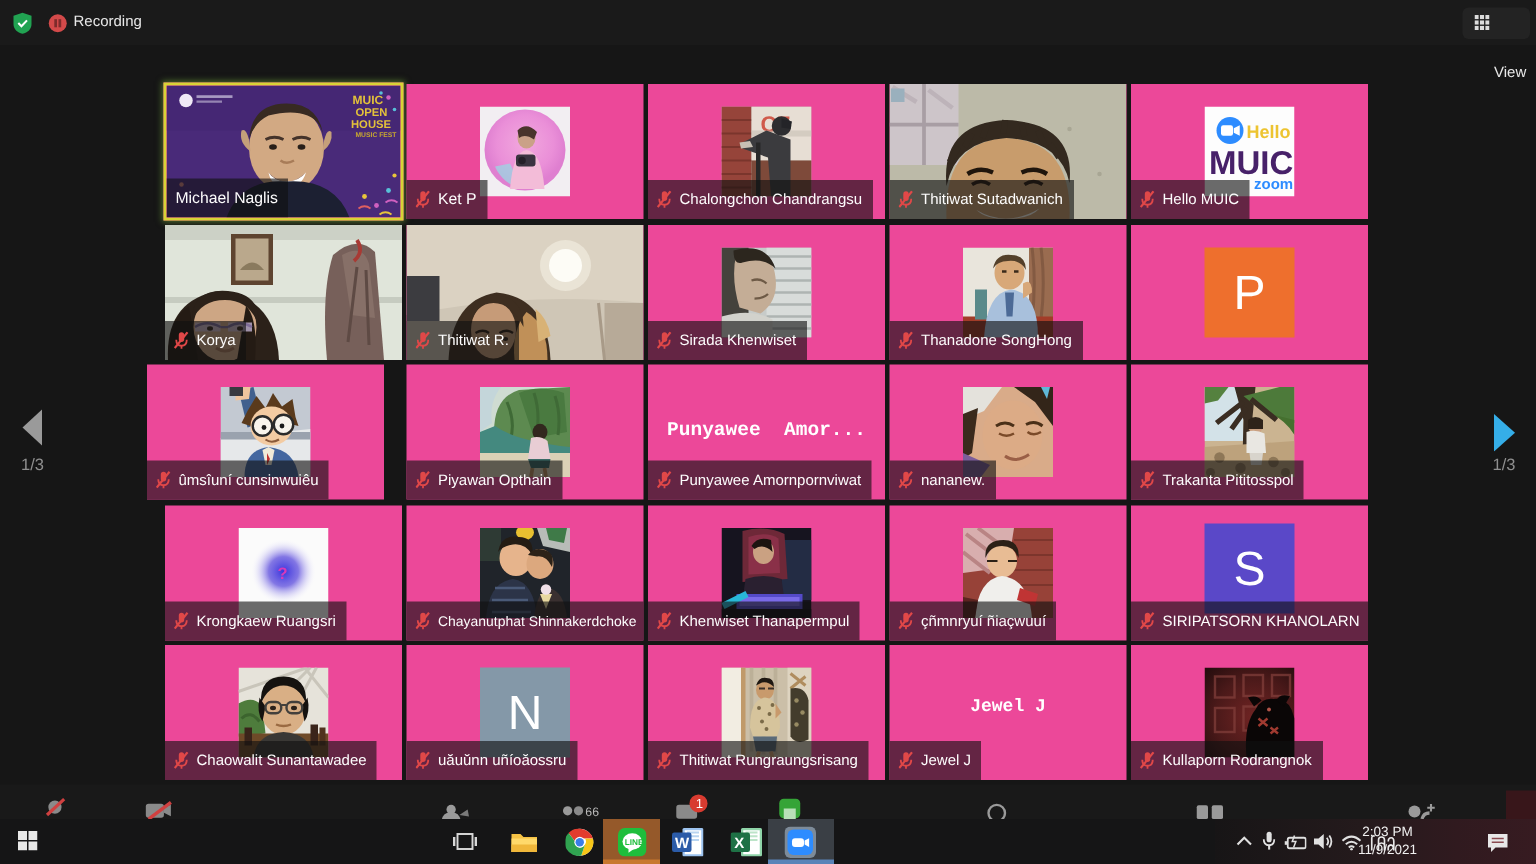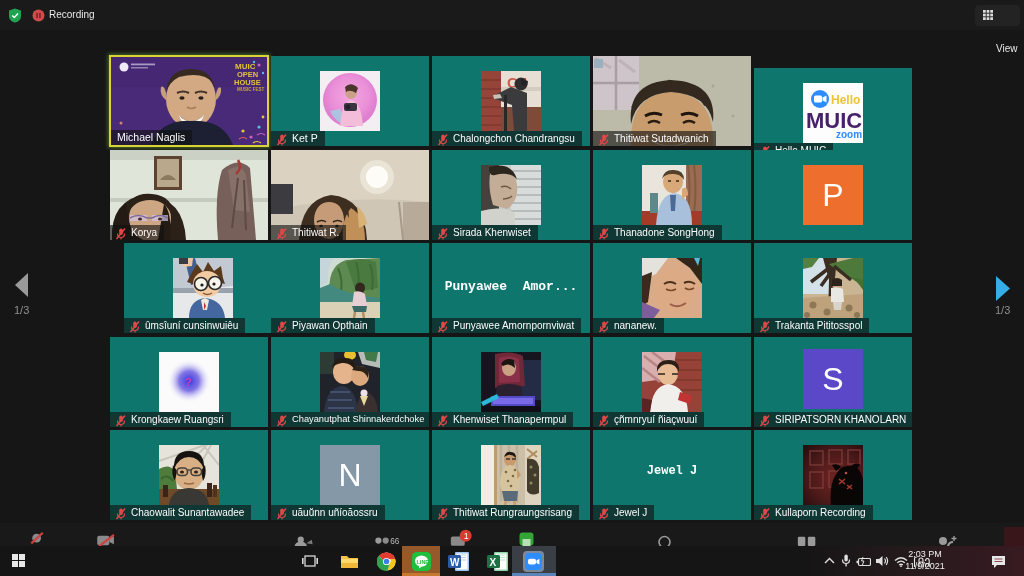--- a/index.html
+++ b/index.html
@@ -2,24 +2,24 @@
 <html><head>
 <meta charset="utf-8">
 <style>
   html,body{margin:0;padding:0;}
   body{width:1024px;height:576px;background:#161616;overflow:hidden;position:relative;
        font-family:"Liberation Sans", sans-serif;-webkit-font-smoothing:antialiased;}
   *{-webkit-font-smoothing:antialiased;}
   .label .txt,.ctext,.initial{color:rgba(255,255,255,0.99);}
   .abs{position:absolute;opacity:0.999;}
   #topbar{left:0;top:0;width:1024px;height:30px;background:#1a1a1a;}
-  .tile{position:absolute;width:158px;height:90px;background:#0f766e;overflow:hidden;}
-  .label{opacity:0.999;position:absolute;left:0;bottom:0;height:15px;background:rgba(16,16,16,0.62);
+  .tile{position:absolute;width:158px;height:90px;background:#ec4899;overflow:hidden;}
+  .label{opacity:0.999;position:absolute;left:0;bottom:0;height:26px;background:rgba(16,16,16,0.62);
          color:#fff;font-size:10px;line-height:15px;padding:0 7px 0 6px;white-space:nowrap;
-         display:flex;align-items:flex-end;}
+         display:flex;align-items:center;}
   .label .txt{margin-left:5px;}
   .ctext{opacity:0.999;position:absolute;left:0;right:0;text-align:center;color:#fff;font-weight:bold;font-family:Liberation Mono, monospace;}
   .initial{opacity:0.999;position:absolute;left:49px;top:15px;width:60px;height:60px;display:flex;
            align-items:center;justify-content:center;color:#fff;font-size:32px;font-weight:400;}
   .av{position:absolute;left:49px;top:15px;width:60px;height:60px;}
 </style>
 </head>
 <body>
 <div id="topbar" class="abs"></div>
 
@@ -200,21 +200,21 @@
           <rect x="3.2" y="0.5" width="3.6" height="6.5" rx="1.8" fill="#e04848"></rect>
           <path d="M1.5 5.5 Q1.5 9.5 5 9.5 Q8.5 9.5 8.5 5.5" stroke="#e04848" stroke-width="1.2" fill="none"></path>
           <rect x="4.4" y="9.5" width="1.2" height="2" fill="#e04848"></rect>
           <line x1="0.5" y1="11" x2="9" y2="0.5" stroke="#e04848" stroke-width="1.4"></line>
         </g>
       </svg>
     <span class="txt">Thitiwat Sutadwanich</span>
   </div>
 </div>
 
-<div class="tile" style="left:754px;top:68px;">
+<div class="tile" style="left:754px;top:56px;">
   <svg class="av" width="60" height="60" viewBox="0 0 60 60">
     <rect width="60" height="60" fill="#fdfdfd"></rect>
     <circle cx="17" cy="16" r="9" fill="#2d8cff"></circle>
     <rect x="11" y="12.5" width="8" height="7" rx="1.5" fill="#fff"></rect>
     <path d="M19.5 14.5 L23.5 12.5 V19.5 L19.5 17.5 Z" fill="#fff"></path>
     <text x="28" y="21" font-size="12" font-weight="bold" fill="#edc431" font-family="Liberation Sans">Hello</text>
     <text x="3" y="45" font-size="22" font-weight="bold" fill="#472169" font-family="Liberation Sans">MUIC</text>
     <text x="33" y="55" font-size="10" font-weight="bold" fill="#2d8cff" font-family="Liberation Sans">zoom</text>
   </svg>
   <div class="label">
@@ -357,21 +357,21 @@
         </g>
       </svg>
     <span class="txt">Thanadone SongHong</span>
   </div>
 </div>
 
 <div class="tile" style="left:754px;top:150px;">
   <div class="initial" style="background:#ee6f2d;">P</div>
 </div>
 
-<div class="tile" style="left:124px;top:243px;">
+<div class="tile" style="left:98px;top:243px;">
   <svg class="av" width="60" height="60" viewBox="0 0 60 60">
     <rect width="60" height="60" fill="#c3c9d2"></rect>
     <path d="M0 34 L60 28 L60 60 L0 60 Z" fill="#e6e8ea"></path>
     <rect x="0" y="30" width="60" height="5" fill="#9aa2ae"></rect>
 
     <path d="M12 2 L22 0 L28 24 L18 27 Z" fill="#41608e"></path>
     <path d="M10 0 L20 0 L19 8 L10 9 Z" fill="#efc49e"></path>
     <rect x="6" y="0" width="9" height="6" fill="#3a3a40"></rect>
 
     <path d="M18 16 L24 6 L30 14 L35 4 L41 13 L48 8 L50 20 L52 26 L44 24 L20 26 L14 24 Z" fill="#5a3a1c"></path>
@@ -769,21 +769,21 @@
   </svg>
   <div class="label">
     <svg width="10" height="12" viewBox="0 0 10 12">
         <g>
           <rect x="3.2" y="0.5" width="3.6" height="6.5" rx="1.8" fill="#e04848"></rect>
           <path d="M1.5 5.5 Q1.5 9.5 5 9.5 Q8.5 9.5 8.5 5.5" stroke="#e04848" stroke-width="1.2" fill="none"></path>
           <rect x="4.4" y="9.5" width="1.2" height="2" fill="#e04848"></rect>
           <line x1="0.5" y1="11" x2="9" y2="0.5" stroke="#e04848" stroke-width="1.4"></line>
         </g>
       </svg>
-    <span class="txt">Kullaporn Recording</span>
+    <span class="txt">Kullaporn Rodrangnok</span>
   </div>
 </div>
 
 <div class="abs" style="left:0;top:523px;width:1024px;height:23px;background:#191919;"></div>
 
 <svg class="abs" style="left:29px;top:531px" width="17" height="15" viewBox="0 0 18 17">
   <circle cx="8" cy="8" r="5" fill="#8a8a8a"></circle>
   <line x1="2" y1="14" x2="15" y2="2" stroke="#d04040" stroke-width="2.4"></line>
 </svg>
 

